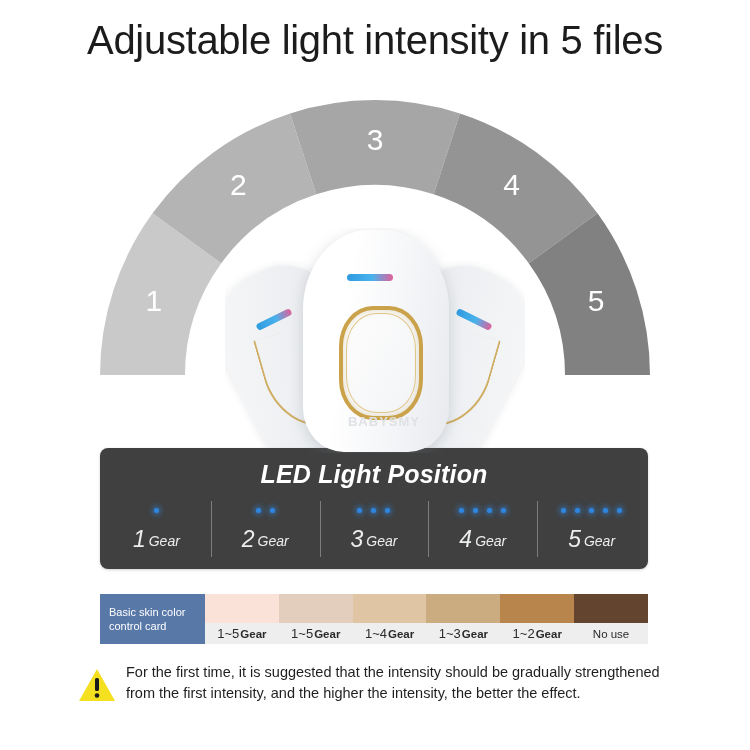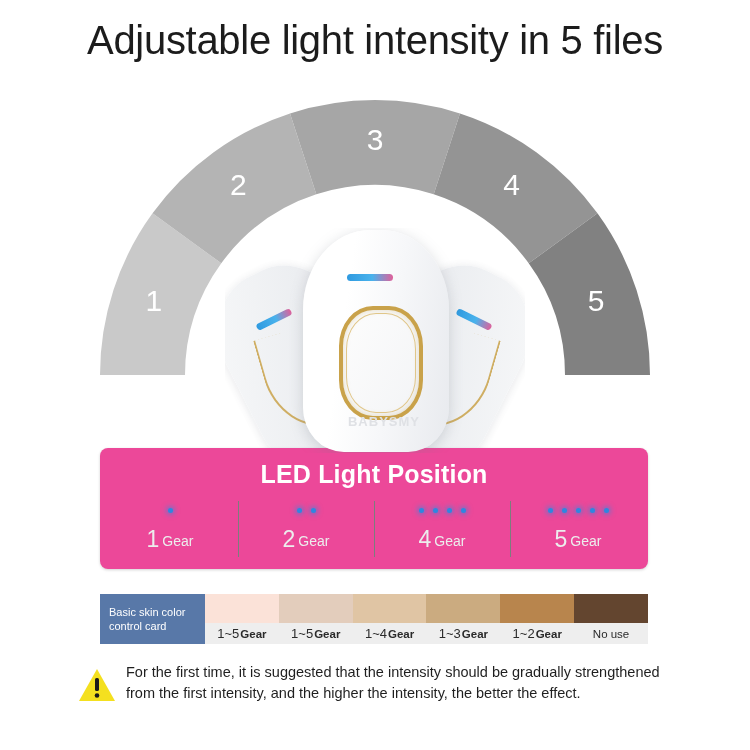--- a/index.html
+++ b/index.html
@@ -93,23 +93,24 @@
   .dev-arc-l{left:40px;top:96px;width:104px;height:100px;transform:rotate(-16deg);}
   .dev-arc-r{left:156px;top:96px;width:104px;height:100px;transform:rotate(16deg);}
   .dev-brand{
     position:absolute;left:109px;top:186px;width:100px;
     text-align:center;font-size:13px;letter-spacing:1px;
     color:#dfe1e5;font-weight:700;z-index:7;
   }
   
   .led-panel{
     position:absolute;left:100px;top:448px;width:548px;
-    background:#ec4899;
+    background:#404040;
     border-radius:8px;
     box-shadow:0 1px 3px rgba(0,0,0,.18);
+    font-style:italic;
   }
   .led-panel-title{
     text-align:center;
     color:#ffffff;
     font-size:25px;
     font-weight:700;
     padding:12px 0 10px;
     letter-spacing:.2px;
   }
   .gear-row{
@@ -245,20 +246,28 @@
           <span class="dot" style="background: rgb(47, 134, 224);"></span>
           <span class="dot" style="background: rgb(47, 134, 224);"></span>
         </div>
         <div class="gear-label"><span class="gear-num">2</span><span class="gear-word">Gear</span></div>
       </div>
       <div class="gear-cell">
         <div class="dots">
           <span class="dot" style="background: rgb(47, 134, 224);"></span>
           <span class="dot" style="background: rgb(47, 134, 224);"></span>
           <span class="dot" style="background: rgb(47, 134, 224);"></span>
+        </div>
+        <div class="gear-label"><span class="gear-num">3</span><span class="gear-word">Gear</span></div>
+      </div>
+      <div class="gear-cell">
+        <div class="dots">
+          <span class="dot" style="background: rgb(47, 134, 224);"></span>
+          <span class="dot" style="background: rgb(47, 134, 224);"></span>
+          <span class="dot" style="background: rgb(47, 134, 224);"></span>
           <span class="dot" style="background: rgb(47, 134, 224);"></span>
         </div>
         <div class="gear-label"><span class="gear-num">4</span><span class="gear-word">Gear</span></div>
       </div>
       <div class="gear-cell">
         <div class="dots">
           <span class="dot" style="background: rgb(47, 134, 224);"></span>
           <span class="dot" style="background: rgb(47, 134, 224);"></span>
           <span class="dot" style="background: rgb(47, 134, 224);"></span>
           <span class="dot" style="background: rgb(47, 134, 224);"></span>

